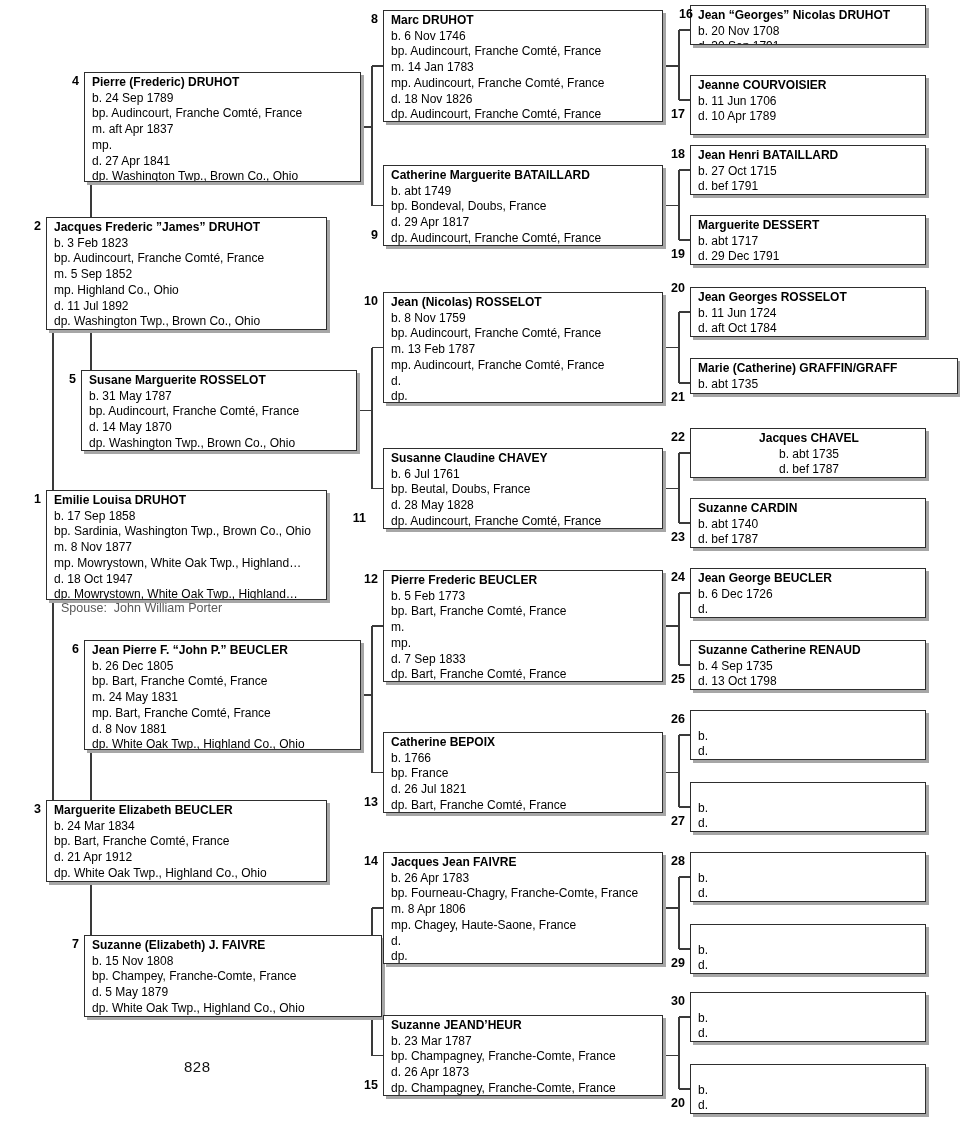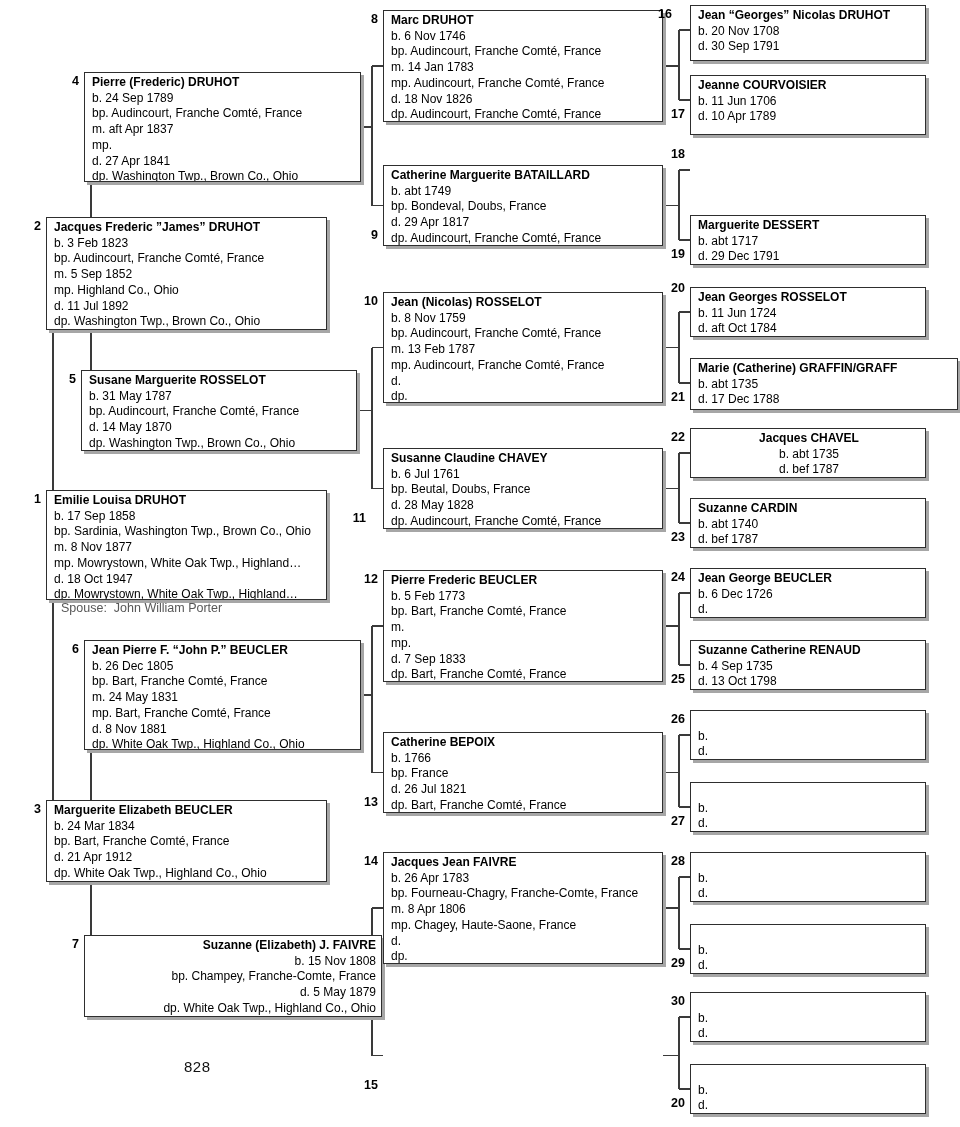--- a/index.html
+++ b/index.html
@@ -132,21 +132,21 @@
     <div class="pbox" style="left: 84px; top: 640px; width: 277px; height: 110px;">
       <div class="nm">Jean Pierre F. “John P.” BEUCLER</div>
       <div class="ev">b. 26 Dec 1805</div>
       <div class="ev">bp. Bart, Franche Comté, France</div>
       <div class="ev">m. 24 May 1831</div>
       <div class="ev">mp. Bart, Franche Comté, France</div>
       <div class="ev">d. 8 Nov 1881</div>
       <div class="ev">dp. White Oak Twp., Highland Co., Ohio</div>
     </div>
     <div class="pnum" style="left: 53px; top: 642px;">6</div>
-    <div class="pbox" style="left: 84px; top: 935px; width: 298px; height: 82px; text-align: right;">
+    <div class="pbox" style="left: 84px; top: 935px; width: 298px; height: 82px;">
       <div class="nm">Suzanne (Elizabeth) J. FAIVRE</div>
       <div class="ev">b. 15 Nov 1808</div>
       <div class="ev">bp. Champey, Franche-Comte, France</div>
       <div class="ev">d. 5 May 1879</div>
       <div class="ev">dp. White Oak Twp., Highland Co., Ohio</div>
     </div>
     <div class="pnum" style="left: 53px; top: 937px;">7</div>
     <div class="pbox" style="left: 383px; top: 10px; width: 280px; height: 112px;">
       <div class="nm">Marc DRUHOT</div>
       <div class="ev">b. 6 Nov 1746</div>
@@ -204,47 +204,59 @@
     <div class="pbox" style="left: 383px; top: 852px; width: 280px; height: 112px;">
       <div class="nm">Jacques Jean FAIVRE</div>
       <div class="ev">b. 26 Apr 1783</div>
       <div class="ev">bp. Fourneau-Chagry, Franche-Comte, France</div>
       <div class="ev">m. 8 Apr 1806</div>
       <div class="ev">mp. Chagey, Haute-Saone, France</div>
       <div class="ev">d.</div>
       <div class="ev">dp.</div>
     </div>
     <div class="pnum" style="left: 352px; top: 854px; text-align: right;">14</div>
+    <div class="pbox" style="left: 383px; top: 1015px; width: 280px; height: 81px;">
+      <div class="nm">Suzanne JEAND’HEUR</div>
+      <div class="ev">b. 23 Mar 1787</div>
+      <div class="ev">bp. Champagney, Franche-Comte, France</div>
+      <div class="ev">d. 26 Apr 1873</div>
+      <div class="ev">dp. Champagney, Franche-Comte, France</div>
+    </div>
     <div class="pnum" style="left: 352px; top: 1078px;">15</div>
-    <div class="pbox" style="left: 690px; top: 5px; width: 236px; height: 56px;">
+    <div class="pbox" style="left: 690px; top: 5px; width: 236px; height: 40px;">
       <div class="nm">Jean “Georges” Nicolas DRUHOT</div>
       <div class="ev">b. 20 Nov 1708</div>
       <div class="ev">d. 30 Sep 1791</div>
     </div>
-    <div class="pnum" style="left: 646px; top: 7px;">16</div>
+    <div class="pnum" style="left: 667px; top: 7px;">16</div>
     <div class="pbox" style="left: 690px; top: 75px; width: 236px; height: 60px;">
       <div class="nm">Jeanne COURVOISIER</div>
       <div class="ev">b. 11 Jun 1706</div>
       <div class="ev">d. 10 Apr 1789</div>
     </div>
     <div class="pnum" style="left: 659px; top: 107px;">17</div>
+    <div class="pbox" style="left: 690px; top: 145px; width: 236px; height: 50px;">
+      <div class="nm">Jean Henri BATAILLARD</div>
+      <div class="ev">b. 27 Oct 1715</div>
+      <div class="ev">d. bef 1791</div>
+    </div>
     <div class="pnum" style="left: 659px; top: 147px;">18</div>
     <div class="pbox" style="left: 690px; top: 215px; width: 236px; height: 50px;">
       <div class="nm">Marguerite DESSERT</div>
       <div class="ev">b. abt 1717</div>
       <div class="ev">d. 29 Dec 1791</div>
     </div>
     <div class="pnum" style="left: 659px; top: 247px;">19</div>
     <div class="pbox" style="left: 690px; top: 287px; width: 236px; height: 50px;">
       <div class="nm">Jean Georges ROSSELOT</div>
       <div class="ev">b. 11 Jun 1724</div>
       <div class="ev">d. aft Oct 1784</div>
     </div>
     <div class="pnum" style="left: 659px; top: 281px;">20</div>
-    <div class="pbox" style="left: 690px; top: 358px; width: 268px; height: 52px;">
+    <div class="pbox" style="left: 690px; top: 358px; width: 268px; height: 36px;">
       <div class="nm">Marie (Catherine) GRAFFIN/GRAFF</div>
       <div class="ev">b. abt 1735</div>
       <div class="ev">d. 17 Dec 1788</div>
     </div>
     <div class="pnum" style="left: 659px; top: 390px;">21</div>
     <div class="pbox" style="left: 690px; top: 428px; width: 236px; height: 50px; text-align: center;">
       <div class="nm">Jacques CHAVEL</div>
       <div class="ev">b. abt 1735</div>
       <div class="ev">d. bef 1787</div>
     </div>

